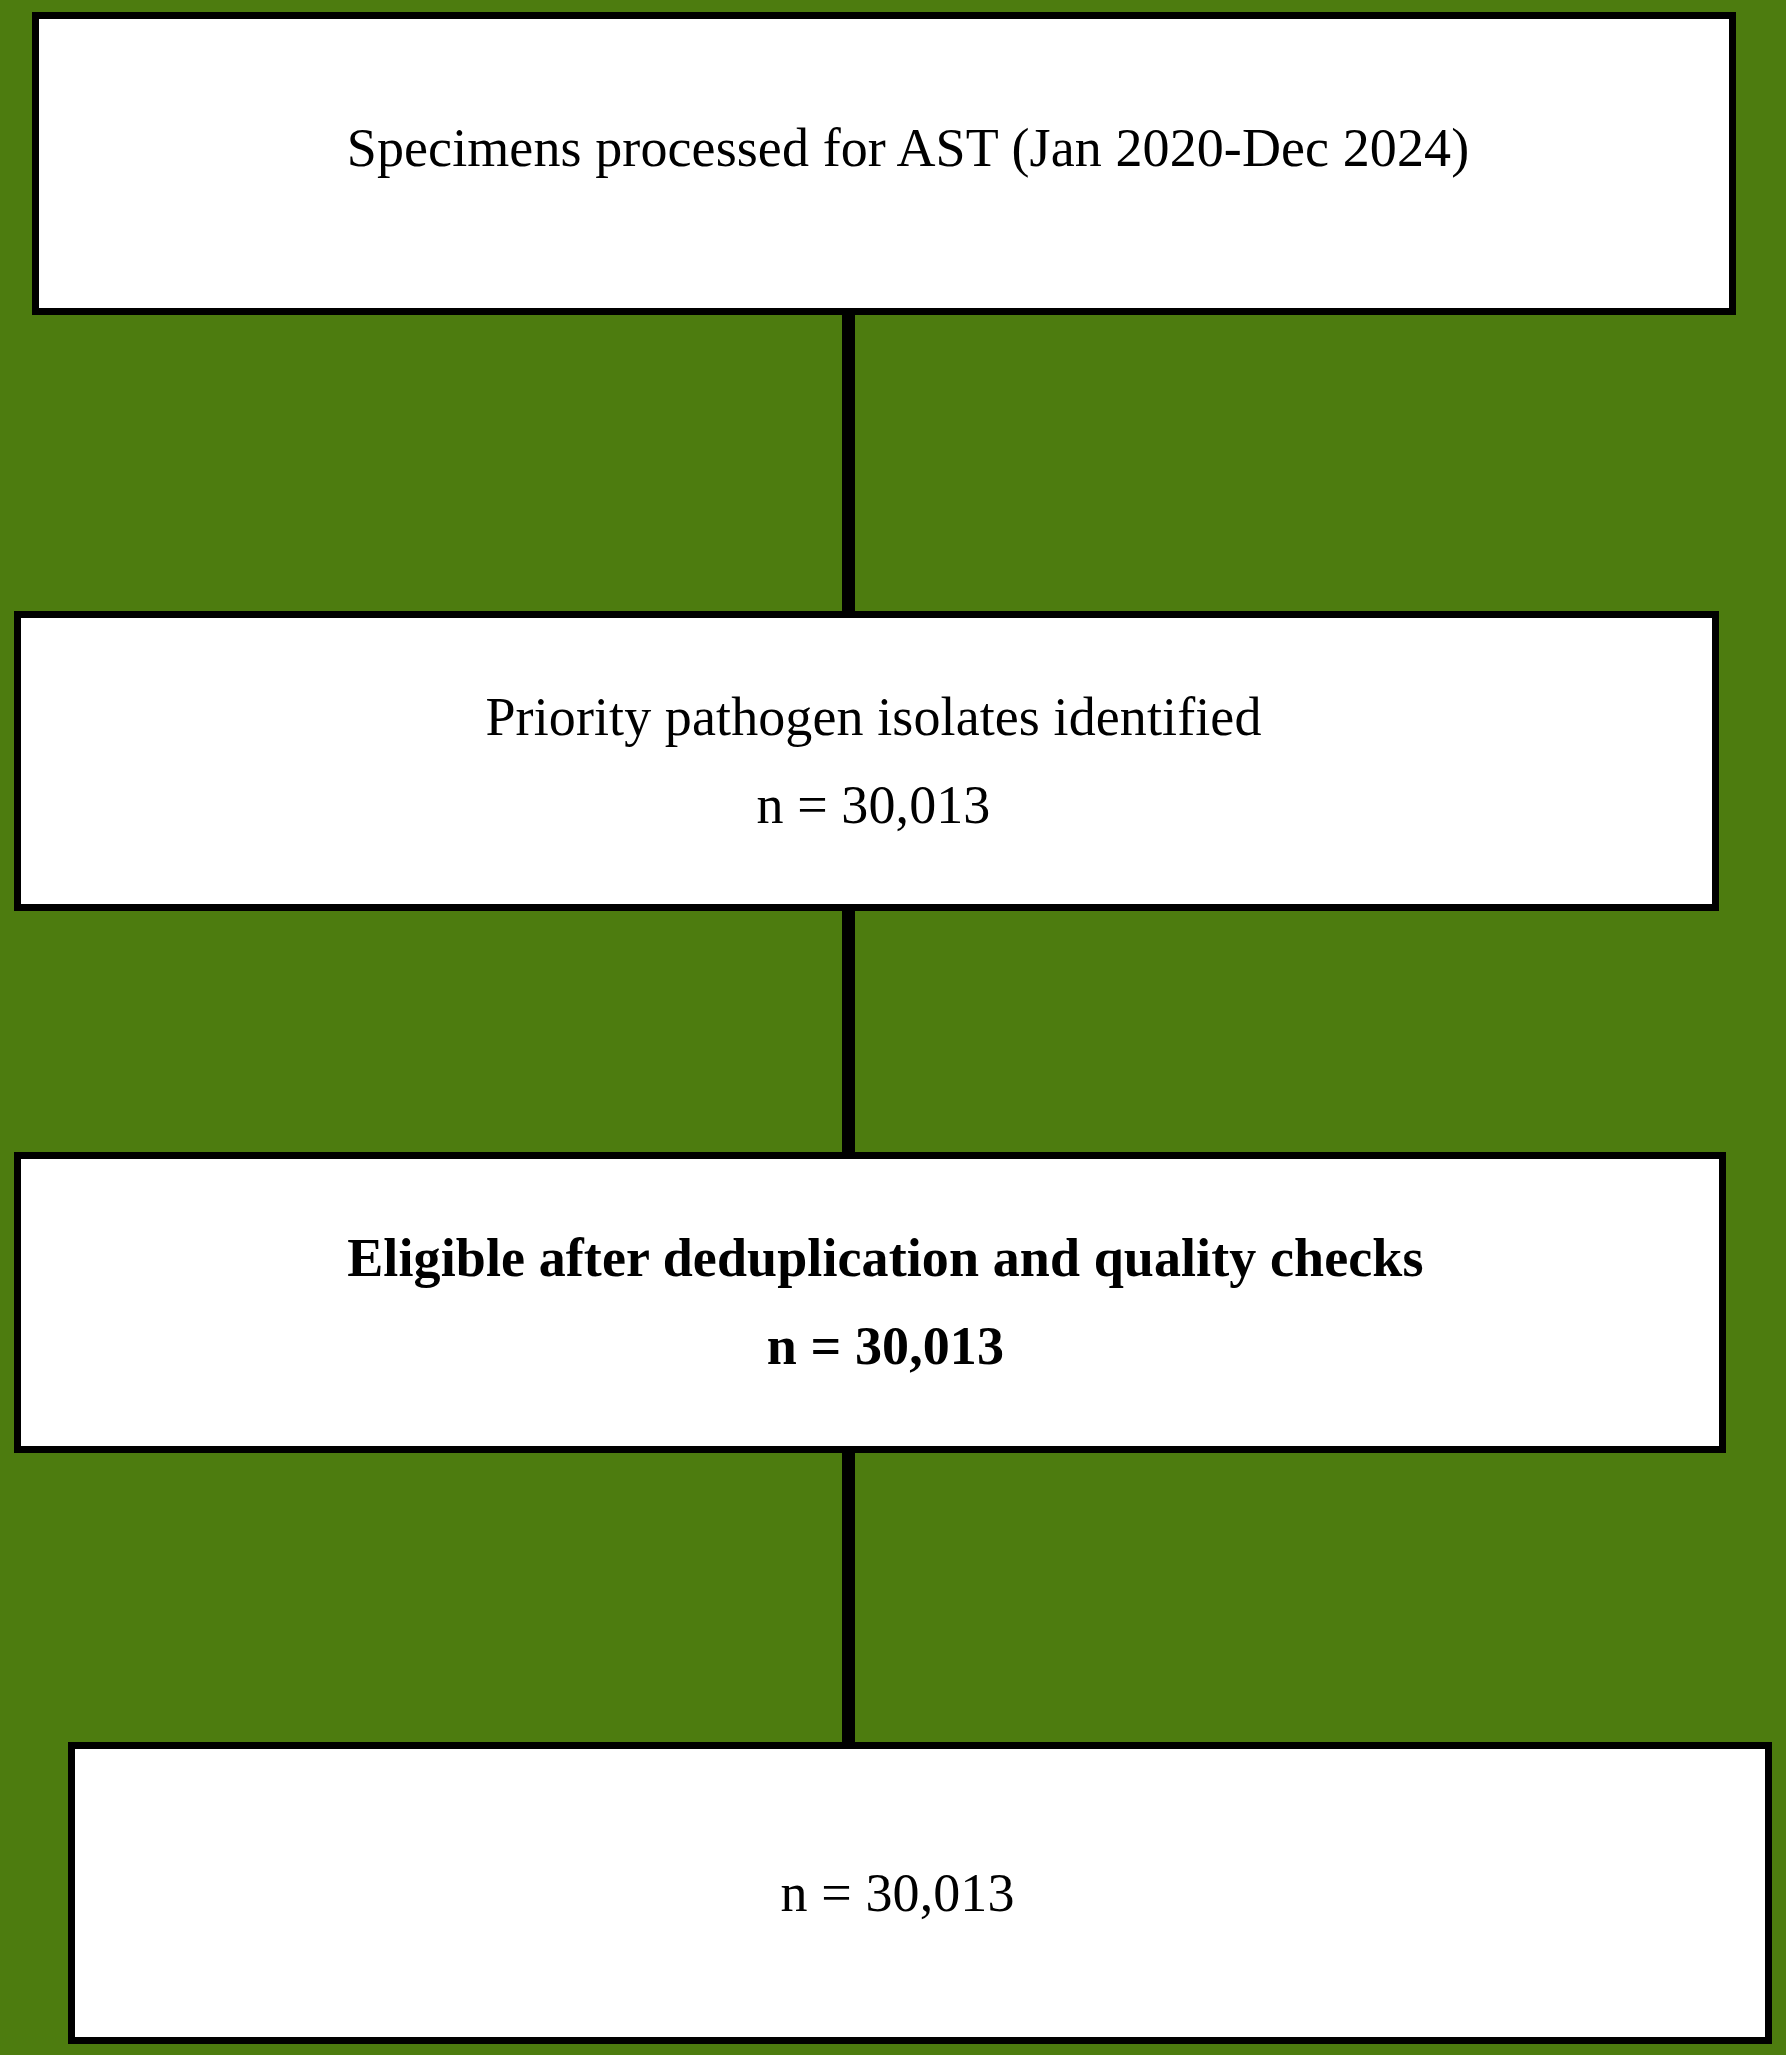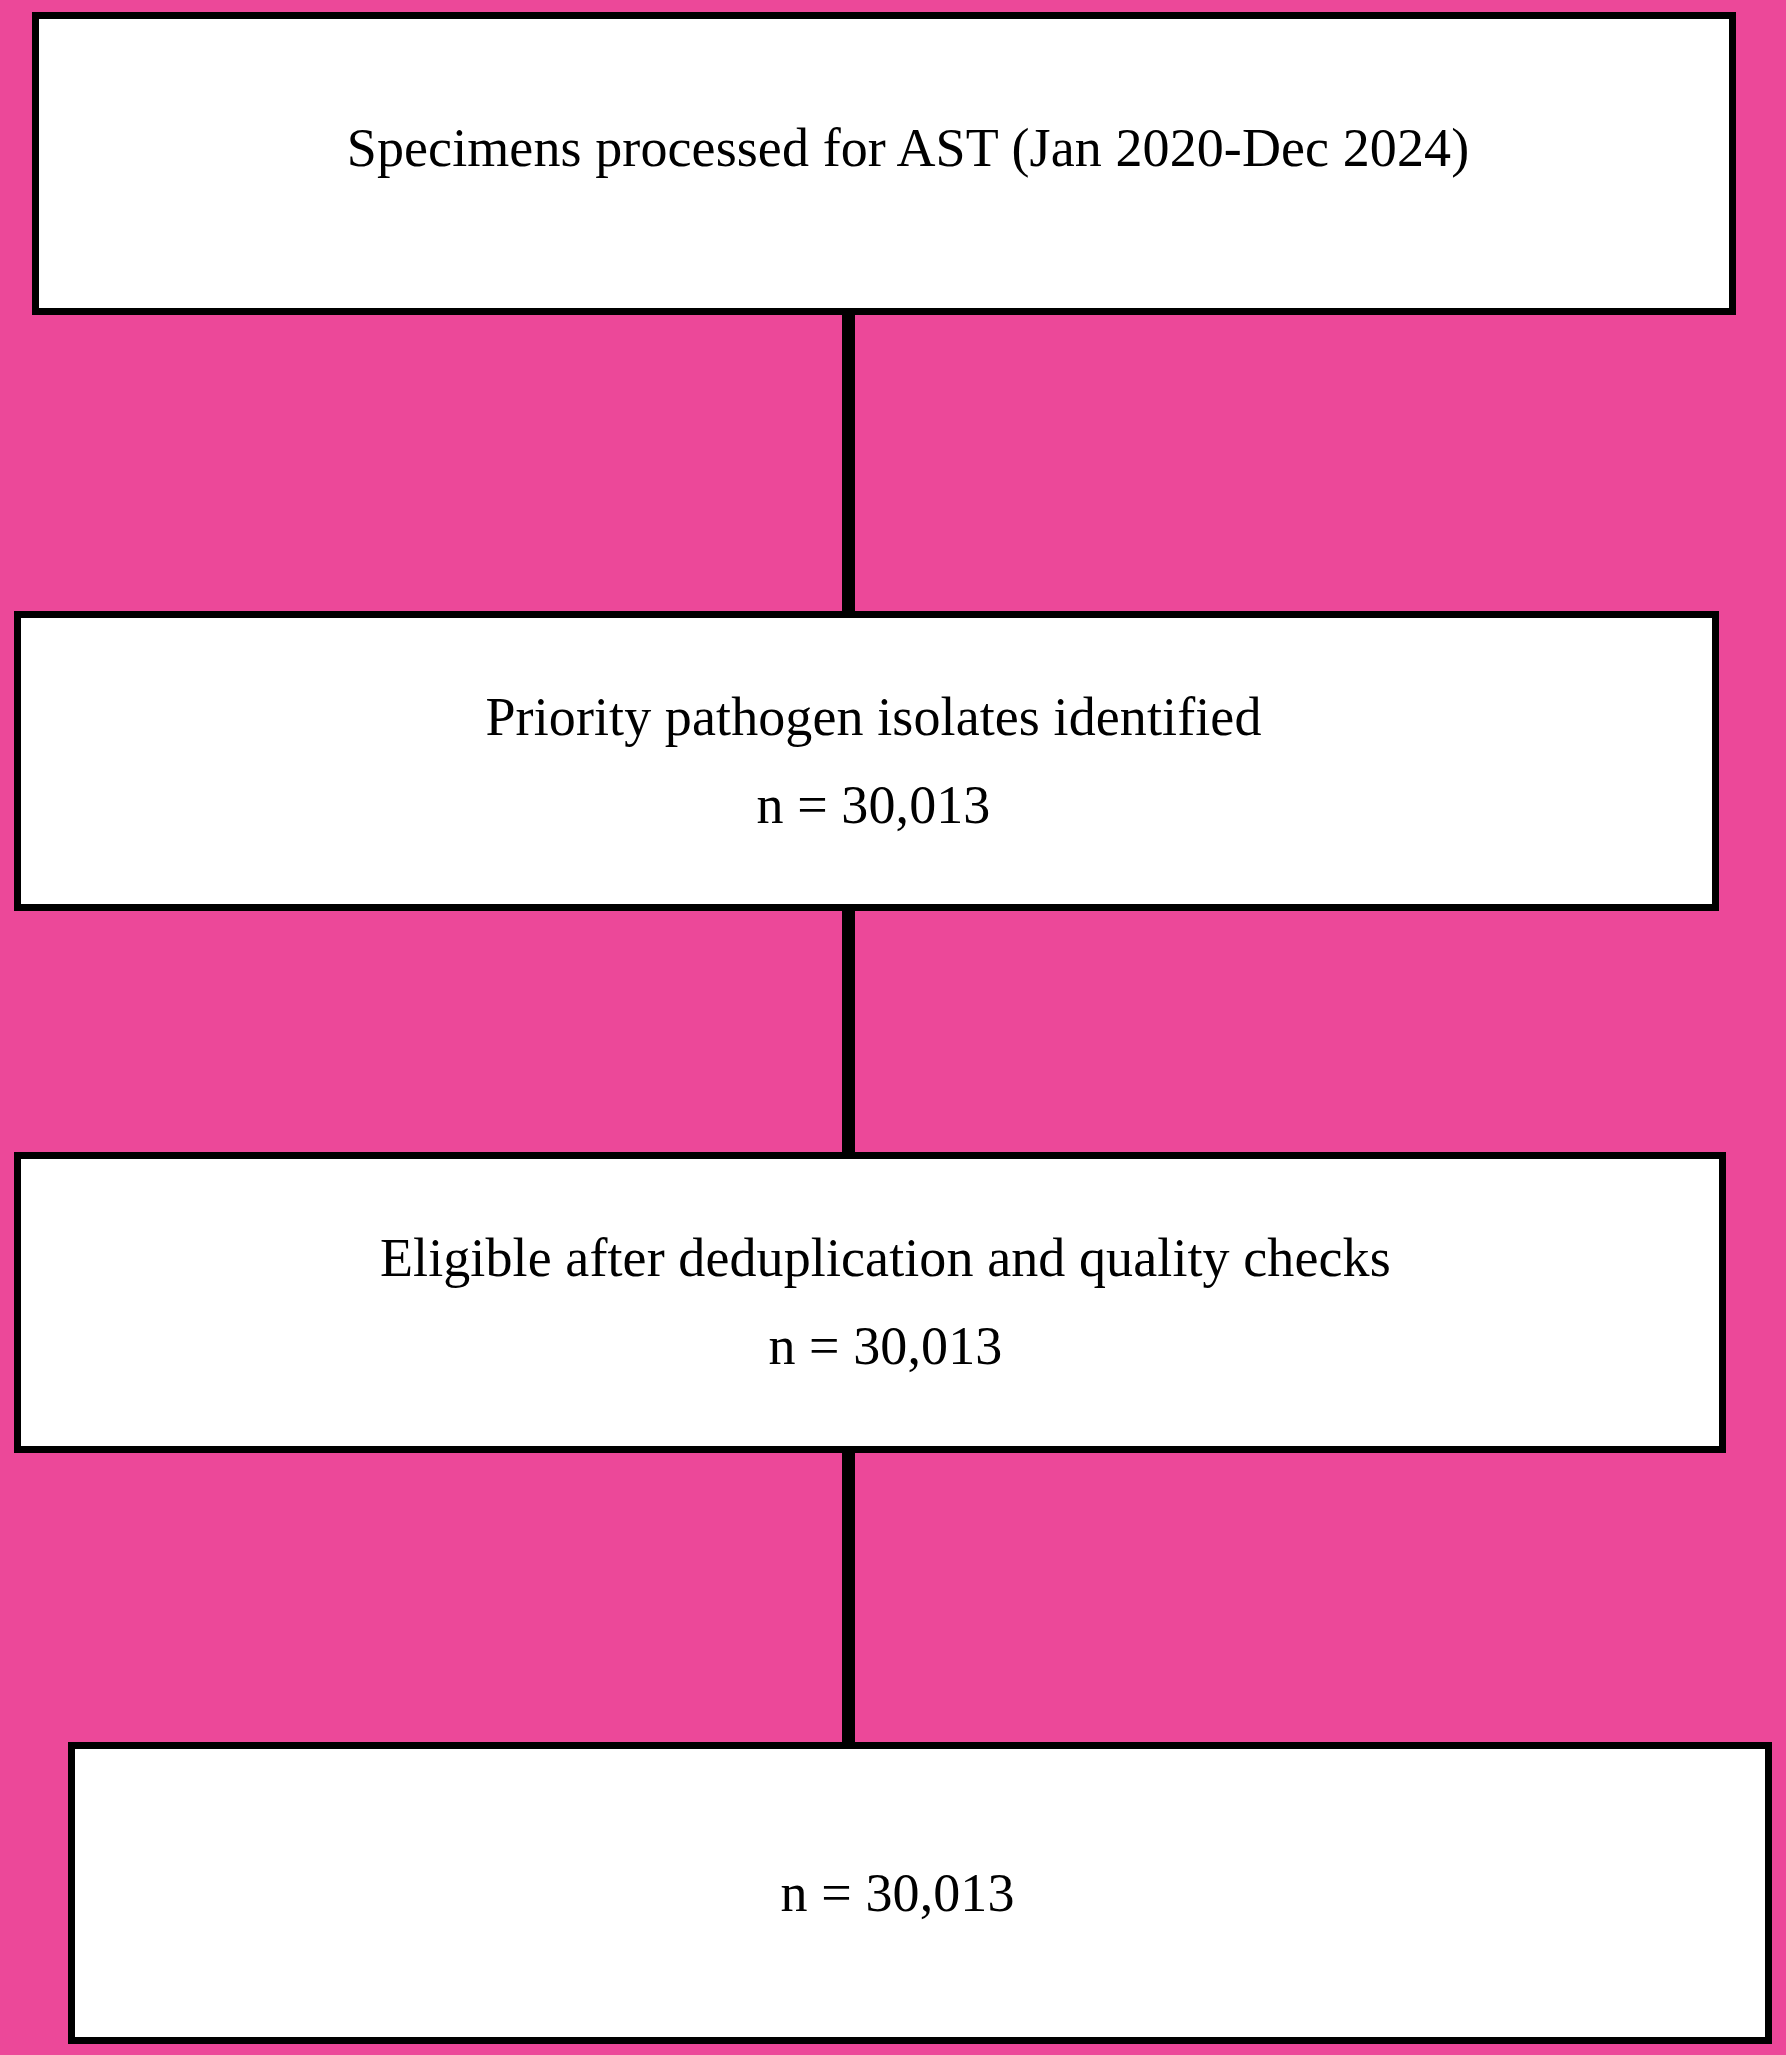--- a/index.html
+++ b/index.html
@@ -9,21 +9,21 @@
   }
   body {
     font-family: "Liberation Serif", "DejaVu Serif", serif;
     color: #000000;
   }
 
   #flowchart {
     position: relative;
     width: 1787px;
     height: 2056px;
-    background: #ec4899;
+    background: #4d7c0f;
     overflow: hidden;
   }
 
   
   .connector {
     position: absolute;
     background: #000000;
     width: 13.3px;
   }
 
@@ -54,21 +54,21 @@
   }
 
   
   #box-1 { left: 32px;  top: 12px;   width: 1704px; height: 303px; }
   #box-2 { left: 14px;  top: 611px;  width: 1705px; height: 300px; }
   #box-3 { left: 14px;  top: 1152px; width: 1712px; height: 301px; }
   #box-4 { left: 68px;  top: 1742px; width: 1704px; height: 302px; }
 
   #box-1 .box-content { transform: translateX(24px); }
   #box-2 .box-content { transform: translateX(7px); }
-  #box-3 .box-content { transform: translateX(15.4px); }
+  #box-3 .box-content { transform: translateX(15.4px); font-weight: bold; }
   #box-4 .box-content { transform: translateX(-22.4px); }
 
   .box-content {
     display: flex;
     flex-direction: column;
     align-items: center;
   }
 
   
   #connector-1 { left: 842px; top: 310px;  height: 306px; }

